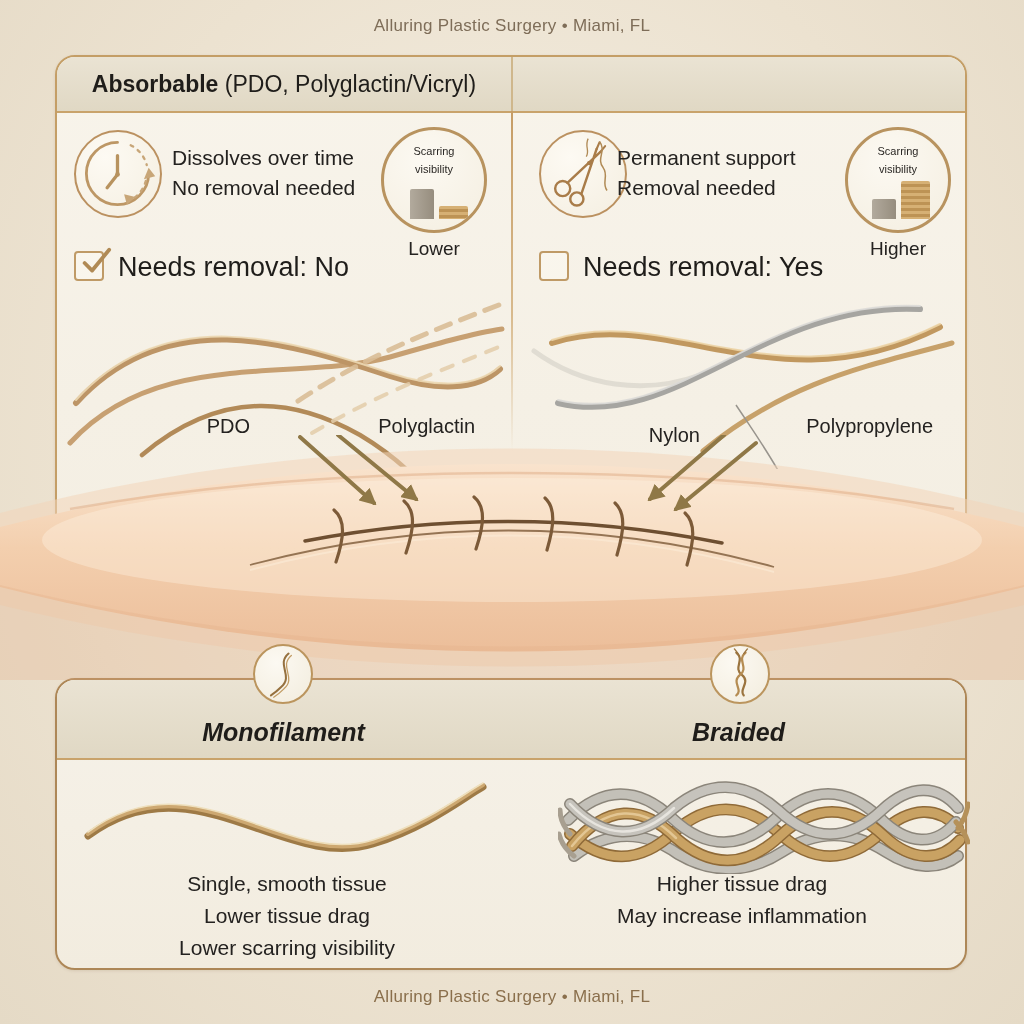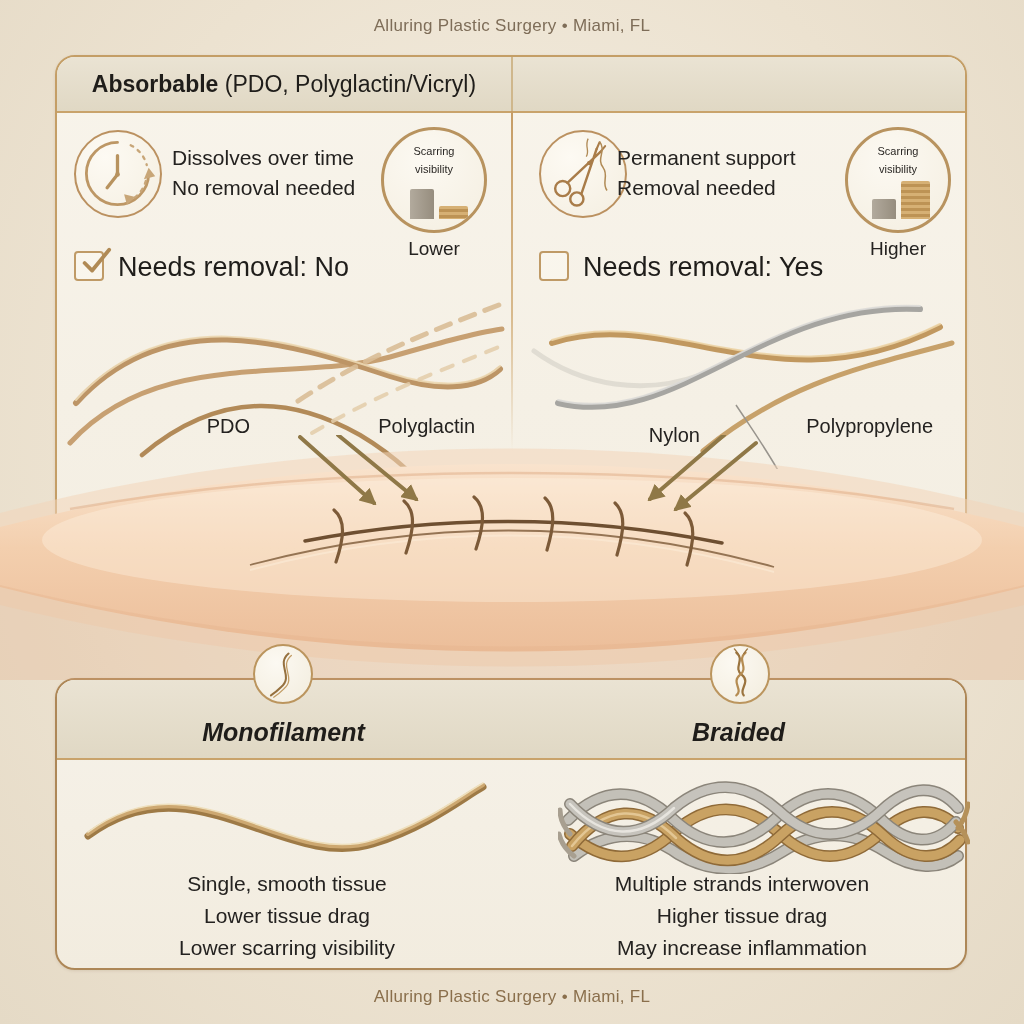--- a/index.html
+++ b/index.html
@@ -246,21 +246,20 @@
         <path d="M14,72 C48,30 84,30 118,64" stroke="#ead0a0" stroke-width="2.5" stroke-linecap="round" opacity=".8"></path>
 
         <path d="M12,30 C46,66 82,66 116,34 C150,6 186,6 220,36 C254,68 290,68 324,36 C352,10 380,10 400,34" stroke="#8b857a" stroke-width="12" stroke-linecap="round"></path>
         <path d="M12,30 C46,66 82,66 116,34 C150,6 186,6 220,36 C254,68 290,68 324,36 C352,10 380,10 400,34" stroke="#c6c3bc" stroke-width="9" stroke-linecap="round"></path>
         <path d="M12,30 C46,66 82,66 116,34" stroke="#eceae4" stroke-width="2.5" stroke-linecap="round" opacity=".85"></path>
 
         <path d="M16,82 C8,76 3,68 1,60 M12,60 C5,52 2,44 2,36" stroke="#a89f90" stroke-width="5" stroke-linecap="round"></path>
         <path d="M400,54 C406,46 409,38 410,30 M398,48 C405,56 408,62 410,68" stroke="#b5915a" stroke-width="5" stroke-linecap="round"></path>
       </svg>
       <div class="abs bodyText" style="left:475px;top:188px;width:420px;">
-        <div>Multiple strands interwoven</div>
         <div>Higher tissue drag</div>
         <div>May increase inflammation</div>
       </div>
     </div>
   </div>
 
   <div class="abs brand foot" style="top:987px;">Alluring Plastic Surgery • Miami, FL</div>
 </div>
 
 </body></html>

